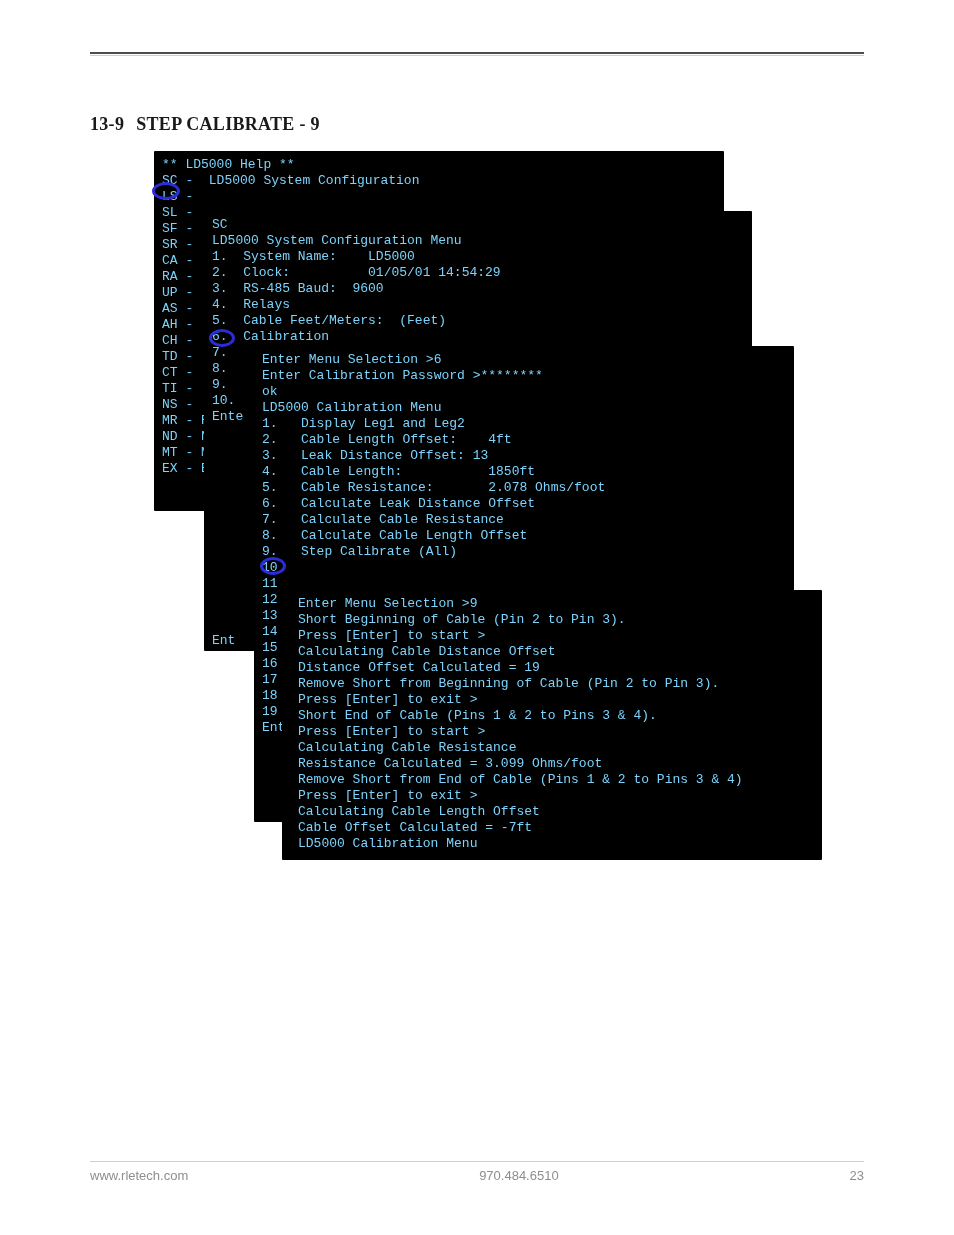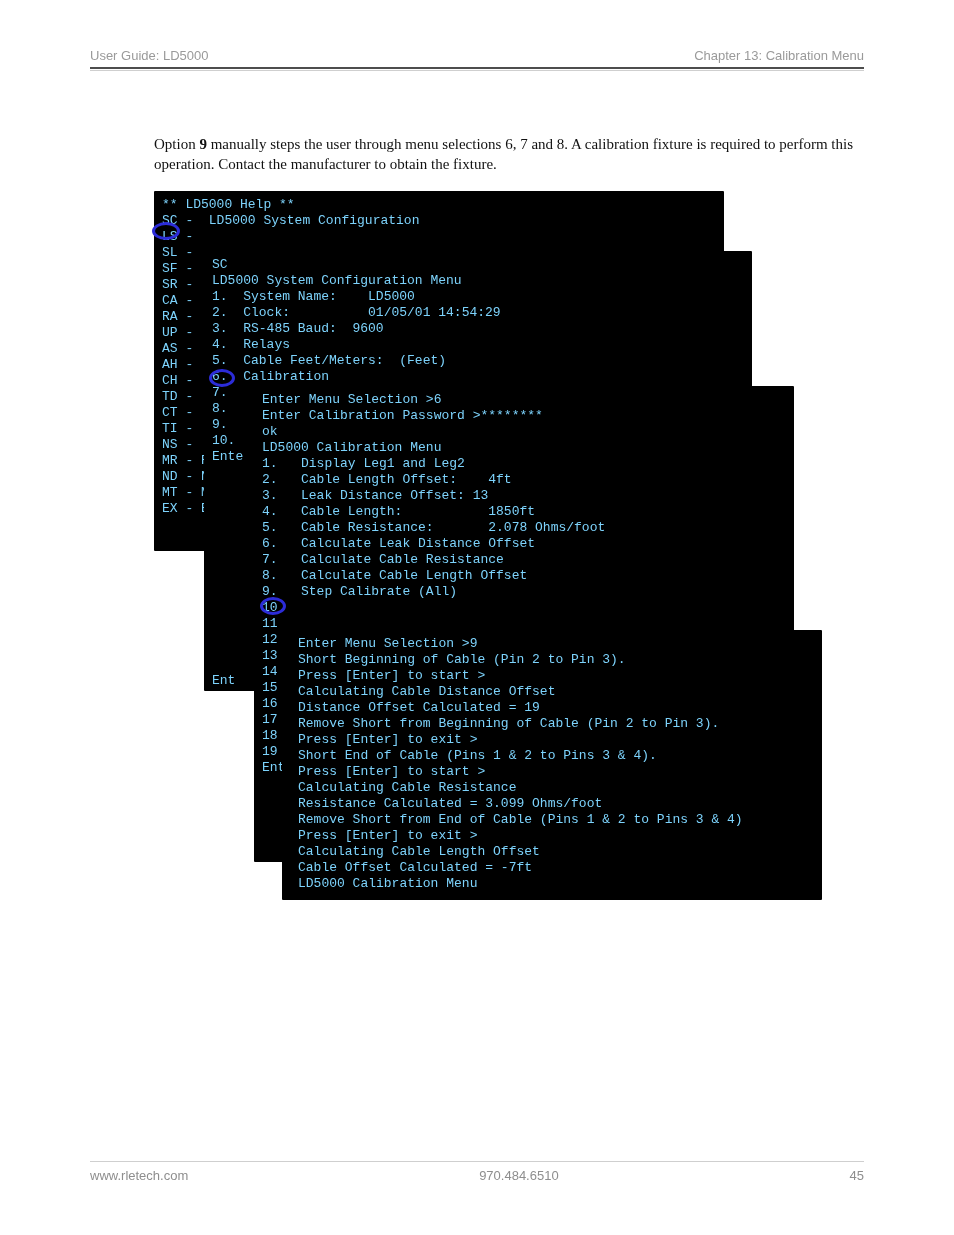--- a/index.html
+++ b/index.html
@@ -23,31 +23,28 @@
   .m2 { left: 55px; top: 178px; width: 26px; height: 18px; }
   .m3 { left: 106px; top: 406px; width: 26px; height: 18px; }
   .ftr { position: absolute; left: 90px; right: 90px; bottom: 52px; }
   .ftr-rule { height: 1px; background: #cfcfcf; }
   .ftr-row { display: flex; justify-content: space-between; font-family: Arial, Helvetica, sans-serif; font-size: 13px; color: #8e8e8e; padding-top: 6px; }
 </style>
 </head>
 <body>
 
 <div class="page">
-  <div class="hdr-row">
-    <span>User Guide: LD5000</span>
-    <span>Chapter 13: Calibration Menu</span>
-  </div>
   <div class="rule-dark"></div>
   <div class="rule-light"></div>
 
   <div class="content">
-    <p class="body-para">
-      <span>Option </span><span class="bold">9</span><span> manually steps the user through menu selections 6, 7 and 8.  A calibration fixture is required to perform this operation.  Contact the manufacturer to obtain the fixture.</span>
-    </p>
+    <div class="section-head">
+      <span>13-9</span>
+      <span>STEP CALIBRATE - 9</span>
+    </div>
 
     <div class="term-stack">
       <div class="layer layer1">** LD5000 Help **
 SC -  LD5000 System Configuration
 LS -
 SL -
 SF -
 SR -
 CA -
 RA -
@@ -134,16 +131,16 @@
       <div class="marker m2"></div>
       <div class="marker m3"></div>
     </div>
   </div>
 
   <div class="ftr">
     <div class="ftr-rule"></div>
     <div class="ftr-row">
       <span>www.rletech.com</span>
       <span>970.484.6510</span>
-      <span>45</span>
+      <span>23</span>
     </div>
   </div>
 </div>
 
 </body></html>

